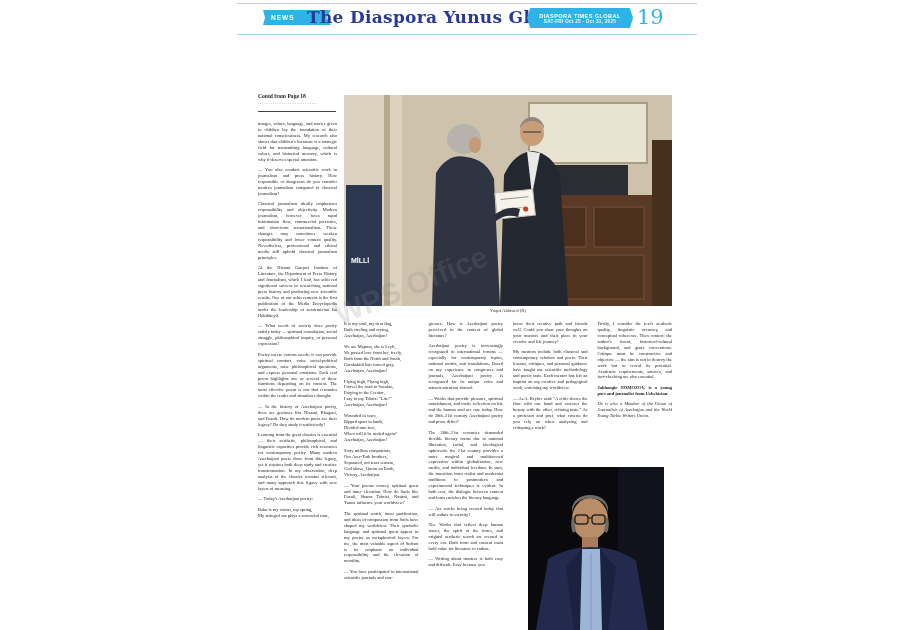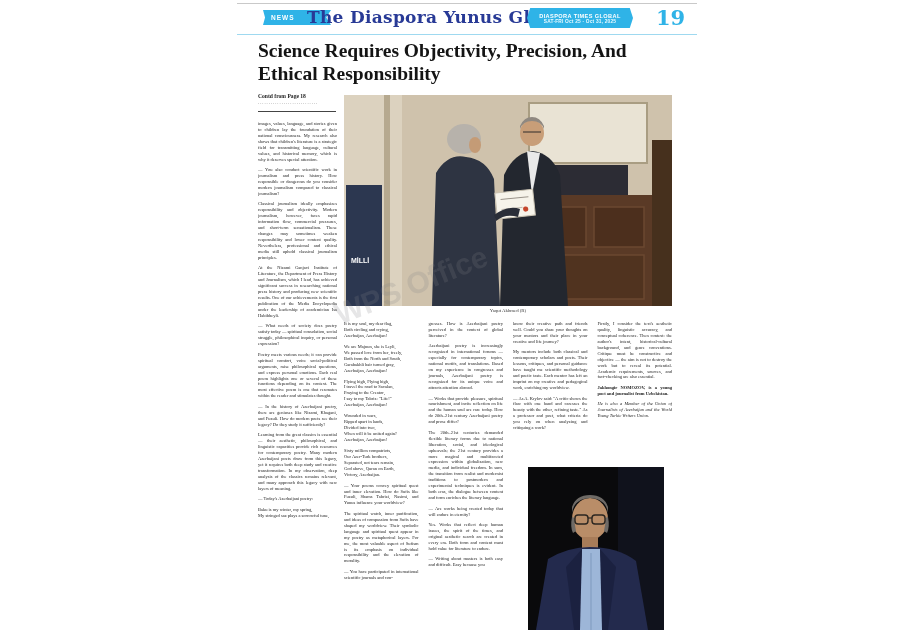--- a/index.html
+++ b/index.html
@@ -16,22 +16,22 @@
         font-family:"DejaVu Serif",serif;font-weight:bold;font-size:17px;letter-spacing:.3px;
         color:#283a96;white-space:nowrap;}
   .masthead svg{vertical-align:-1px;}
   .ribbon-issue{position:absolute;left:290px;top:3px;width:106px;height:20px;background:#2fb3e7;
         clip-path:polygon(3% 0,97% 0,100% 50%,97% 100%,3% 100%,0 50%);
         display:flex;flex-direction:column;justify-content:center;align-items:center;}
   .ribbon-issue .l1{font-family:"Liberation Sans",sans-serif;font-weight:bold;font-size:5.6px;
         color:#fff;letter-spacing:.4px;}
   .ribbon-issue .l2{font-family:"Liberation Sans",sans-serif;font-weight:bold;font-size:4.8px;
         color:#eafaff;letter-spacing:.2px;}
-  .pagenum{position:absolute;left:419px;top:0px;font-family:"DejaVu Serif",serif;
-        font-weight:bold;font-size:21px;color:#2fb3e7;}
+  .pagenum{position:absolute;left:400px;top:0px;font-family:"DejaVu Serif",serif;
+        font-weight:normal;font-size:21px;color:#2fb3e7;}
   .header-rule{position:absolute;left:237px;top:34px;width:460px;height:1px;background:#9fd9f0;}
   .headline{position:absolute;left:258px;top:39px;width:398px;
         font-family:"Liberation Serif",serif;font-weight:bold;font-size:19.5px;line-height:1.18;
         color:#141414;}
   .contd{position:absolute;left:258px;top:93px;width:80px;}
   .contd .lbl{font-weight:bold;font-size:5.6px;}
   .contd .dots{font-size:4.6px;color:#555;letter-spacing:1px;margin-top:1px;}
   .contd .rule{margin-top:6px;width:78px;height:1px;background:#444;}
   .col{font-size:4.5px;line-height:1.32;text-align:justify;}
   .col p{margin:0 0 4.6px 0;}
@@ -74,21 +74,20 @@
     </div>
     <div class="ribbon-issue">
       <div class="l1">DIASPORA TIMES GLOBAL</div>
       <div class="l2">SAT-FRI Oct 25 - Oct 31, 2025</div>
     </div>
     <div class="pagenum">19</div>
   </div>
 
   <div class="header-rule"></div>
 
-  <h1 class="headline" style="margin:0;">Science Requires Objectivity, Precision, And Ethical Responsibility</h1>
 
   <div class="contd">
     <div class="lbl">Contd from Page 18</div>
     <div class="dots">............................</div>
     <div class="rule"></div>
   </div>
 
   <div class="col col1">
     <p class="para">images, values, language, and stories given to children lay the foundation of their national consciousness. My research also shows that children's literature is a strategic field for transmitting language, cultural values, and historical memory, which is why it deserves special attention.</p>
     <p class="question">— You also conduct scientific work in journalism and press history. How responsible or dangerous do you consider modern journalism compared to classical journalism?</p>

